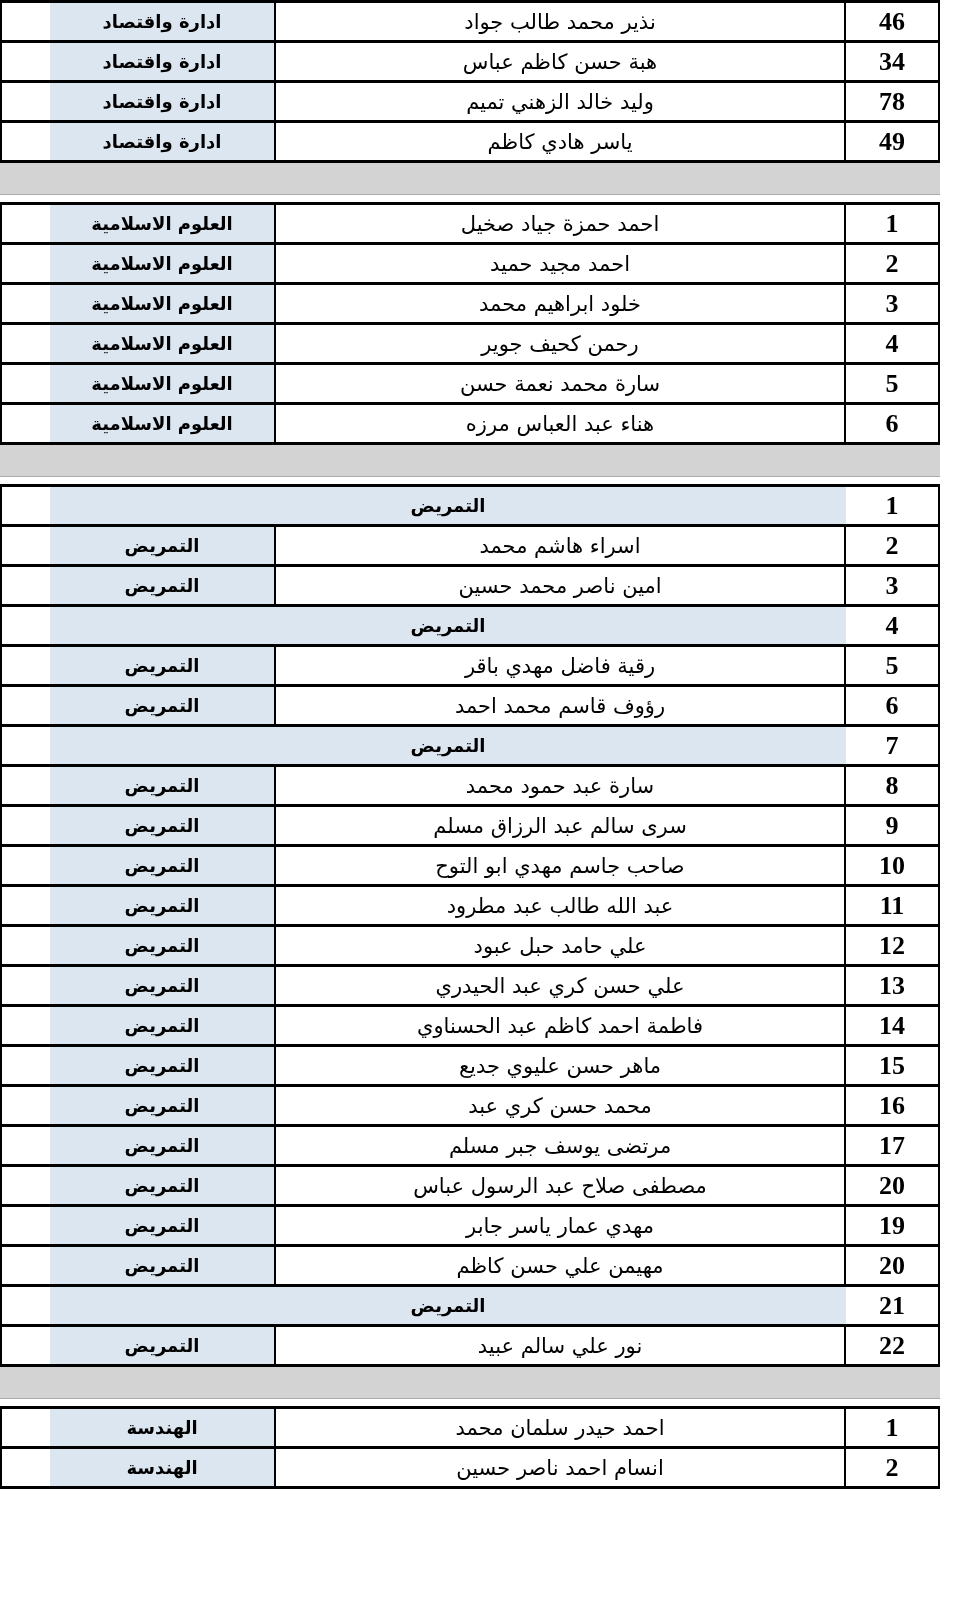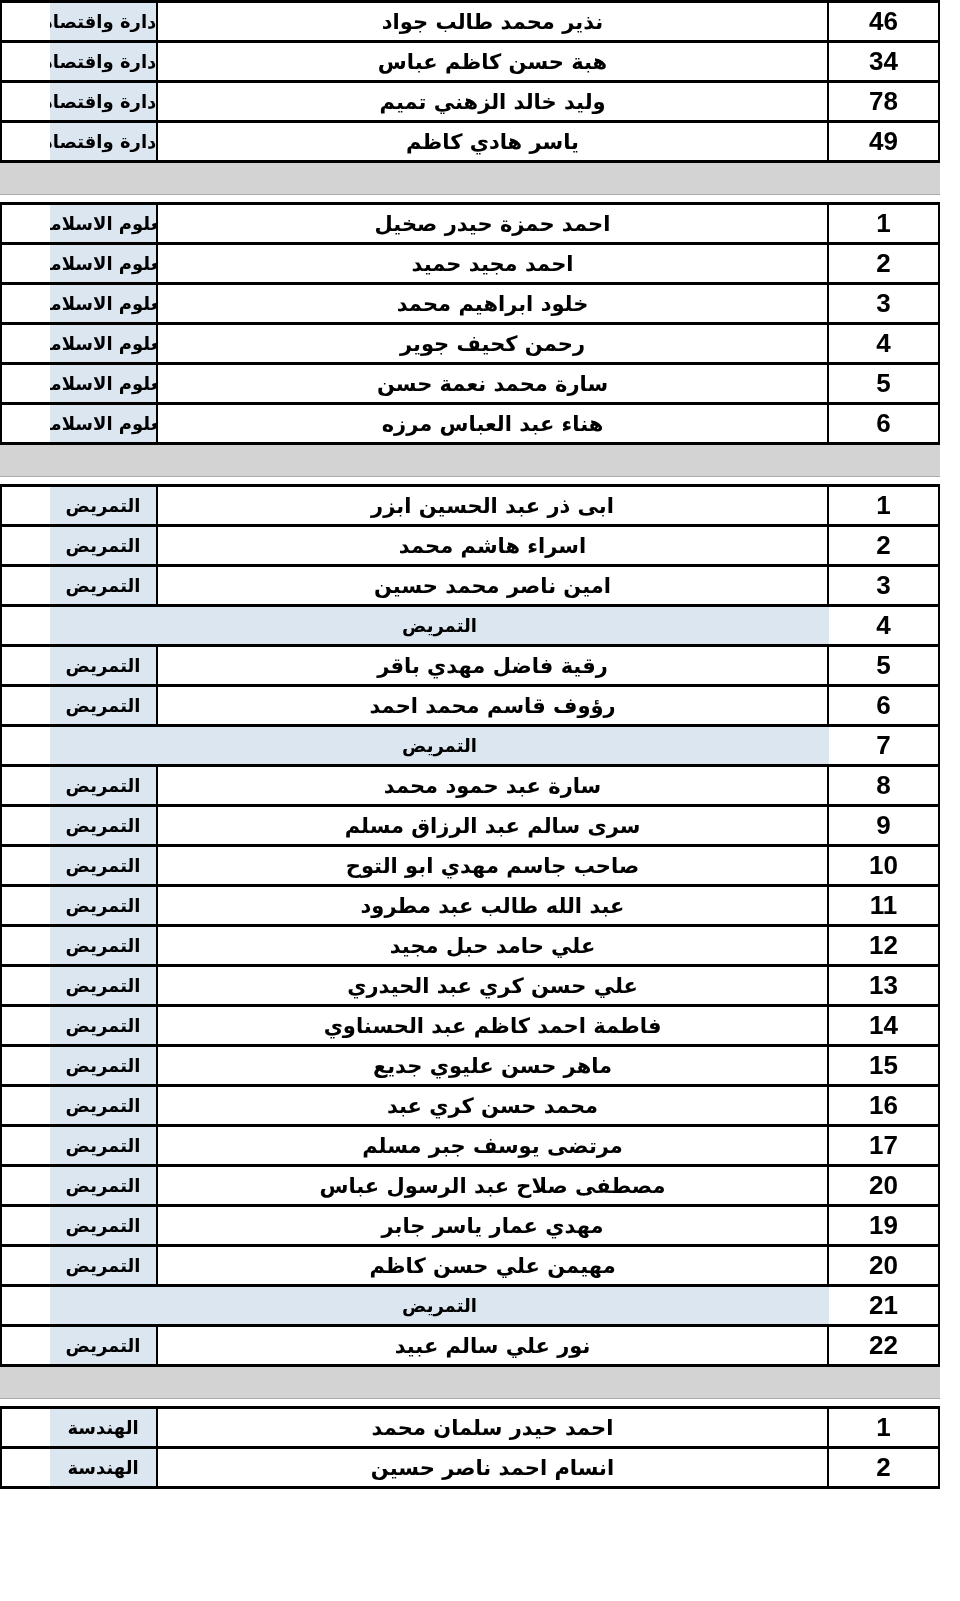--- a/index.html
+++ b/index.html
@@ -39,31 +39,31 @@
     background:#ffffff;
   }
   .cell{
     display:flex;
     align-items:center;
     justify-content:center;
     overflow:hidden;
     white-space:nowrap;
   }
   .cell.num{
-    width:109px;
-    font-family:Liberation Sans, sans-serif;
+    width:92px;
+    font-family:Liberation Serif, serif;
     font-weight:bold;
     font-size:26px;
     direction:ltr;
   }
   .cell.name{
-    width:673px;
+    width:572px;
     border-left:2px solid var(--border);
     border-right:2px solid var(--border);
-    font-weight:bold;
+    font-weight:normal;
     font-size:21px;
   }
   .cell.dept{
     flex:1;
     background:var(--dept-bg);
     font-weight:bold;
     font-size:18px;
     margin-left:48px;
   }
   .separator{
@@ -98,21 +98,21 @@
         <div class="row">
           <div class="cell num">49</div>
           <div class="cell name">ياسر هادي كاظم</div>
           <div class="cell dept">ادارة واقتصاد</div>
         </div>
       </div>
       <div class="separator"></div>
       <div class="section">
         <div class="row">
           <div class="cell num">1</div>
-          <div class="cell name">احمد حمزة حيدر صخيل</div>
+          <div class="cell name">احمد حمزة جياد صخيل</div>
           <div class="cell dept">العلوم الاسلامية</div>
         </div>
         <div class="row">
           <div class="cell num">2</div>
           <div class="cell name">احمد مجيد حميد</div>
           <div class="cell dept">العلوم الاسلامية</div>
         </div>
         <div class="row">
           <div class="cell num">3</div>
           <div class="cell name">خلود ابراهيم محمد</div>
@@ -131,21 +131,20 @@
         <div class="row">
           <div class="cell num">6</div>
           <div class="cell name">هناء عبد العباس مرزه</div>
           <div class="cell dept">العلوم الاسلامية</div>
         </div>
       </div>
       <div class="separator"></div>
       <div class="section">
         <div class="row">
           <div class="cell num">1</div>
-          <div class="cell name">ابى ذر عبد الحسين ابزر</div>
           <div class="cell dept">التمريض</div>
         </div>
         <div class="row">
           <div class="cell num">2</div>
           <div class="cell name">اسراء هاشم محمد</div>
           <div class="cell dept">التمريض</div>
         </div>
         <div class="row">
           <div class="cell num">3</div>
           <div class="cell name">امين ناصر محمد حسين</div>
@@ -184,21 +183,21 @@
           <div class="cell name">صاحب جاسم مهدي ابو التوح</div>
           <div class="cell dept">التمريض</div>
         </div>
         <div class="row">
           <div class="cell num">11</div>
           <div class="cell name">عبد الله طالب عبد مطرود</div>
           <div class="cell dept">التمريض</div>
         </div>
         <div class="row">
           <div class="cell num">12</div>
-          <div class="cell name">علي حامد حبل مجيد</div>
+          <div class="cell name">علي حامد حبل عبود</div>
           <div class="cell dept">التمريض</div>
         </div>
         <div class="row">
           <div class="cell num">13</div>
           <div class="cell name">علي حسن كري عبد الحيدري</div>
           <div class="cell dept">التمريض</div>
         </div>
         <div class="row">
           <div class="cell num">14</div>
           <div class="cell name">فاطمة احمد كاظم عبد الحسناوي</div>

